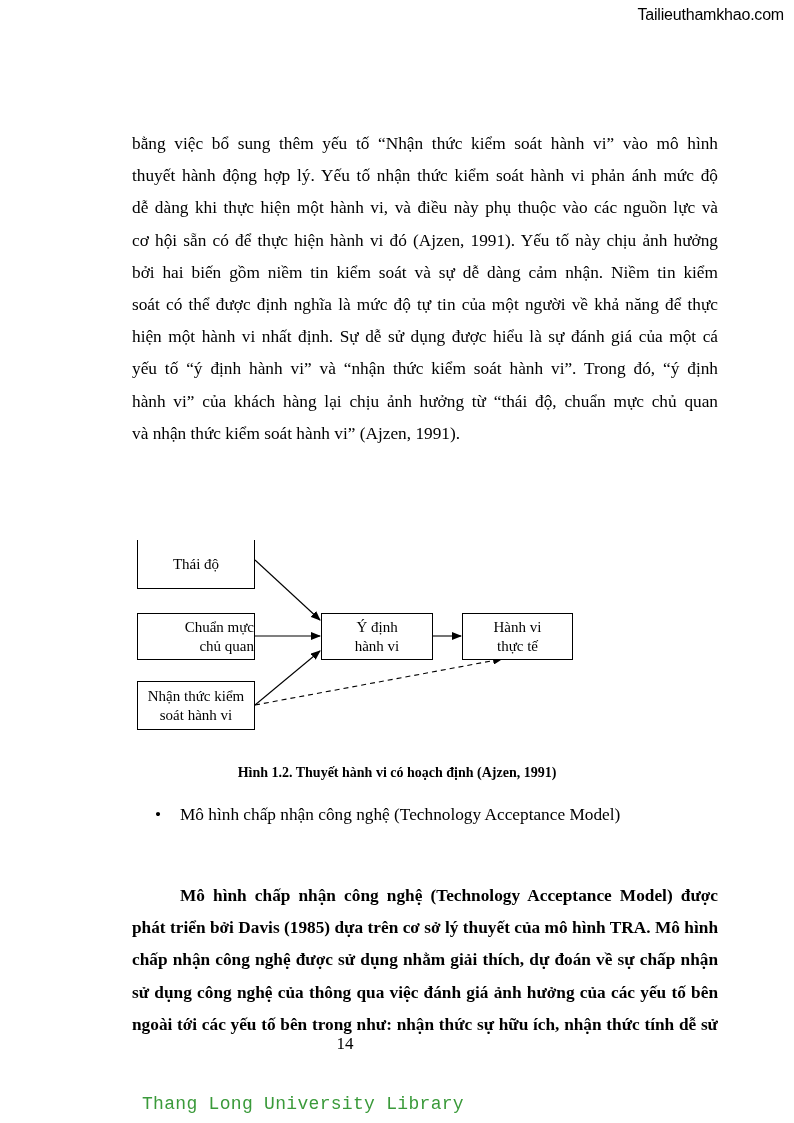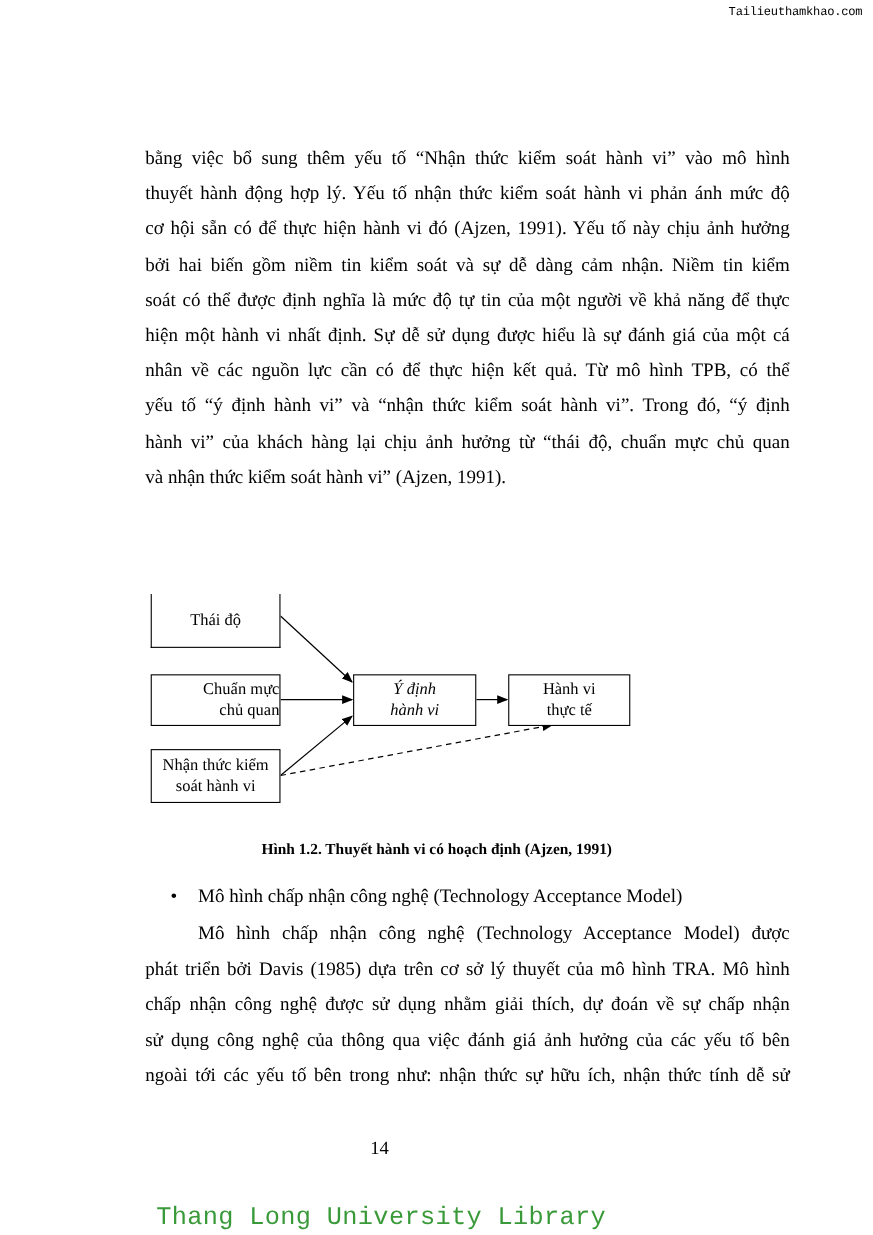--- a/index.html
+++ b/index.html
@@ -1,50 +1,50 @@
 <!DOCTYPE html>
 <html><head>
 <meta charset="utf-8">
 <style>
   html, body { margin:0; padding:0; background:#ffffff; }
   body { width:794px; height:1123px; position:relative; overflow:hidden;
          font-family:"Liberation Serif", serif; color:#000; }
-  .watermark-top { position:absolute; top:6px; right:10px; font-family:Liberation Mono, monospace;
-         font-size:11px; color:#000; letter-spacing:-0.2px; }
+  .watermark-top { position:absolute; top:6px; right:10px; font-family:Liberation Sans, sans-serif;
+         font-size:16px; color:#000; letter-spacing:-0.2px; }
   .para { position:absolute; left:132px; width:586px; font-size:17.3px; line-height:32.2px;
           text-align:justify; }
   .para .line { display:block; height:32.2px; white-space:nowrap; text-align-last:justify; }
   .para .line.last { text-align-last:left; }
   .para .line.indent { padding-left:48px; }
   .diagram { position:absolute; left:0; top:0; width:794px; height:760px; pointer-events:none; }
   .box { position:absolute; border:1.2px solid #000; box-sizing:border-box; background:#fff;
          display:flex; align-items:center; justify-content:center; text-align:center;
          font-size:15px; line-height:19px; pointer-events:auto; }
   .box.notop { border-top:none; }
   .caption { position:absolute; top:765px; left:0; width:794px; text-align:center;
              font-size:14px; font-weight:bold; }
   .heading { position:absolute; top:805px; left:155px; font-size:17.3px; font-weight:normal; }
   .heading .bullet { display:inline-block; width:25px; }
   .pagenum { position:absolute; top:1034px; left:0; width:690px; text-align:center; font-size:17px; }
   .footer { position:absolute; top:1094px; left:142px; font-family:"Liberation Mono", monospace;
-            font-size:23px; color:#3a9a3a; letter-spacing:0.3px; white-space:nowrap; }
+            font-size:18px; color:#3a9a3a; letter-spacing:0.3px; white-space:nowrap; }
 </style>
 </head>
 <body>
 
 <div class="watermark-top">Tailieuthamkhao.com</div>
 
 <div class="para" style="top:128px;">
   <span class="line">bằng việc bổ sung thêm yếu tố “Nhận thức kiểm soát hành vi” vào mô hình</span>
   <span class="line">thuyết hành động hợp lý. Yếu tố nhận thức kiểm soát hành vi phản ánh mức độ</span>
+  <span class="line">dễ dàng khi thực hiện một hành vi, và điều này phụ thuộc vào các nguồn lực và</span>
   <span class="line">cơ hội sẵn có để thực hiện hành vi đó (Ajzen, 1991). Yếu tố này chịu ảnh hưởng</span>
   <span class="line">bởi hai biến gồm niềm tin kiểm soát và sự dễ dàng cảm nhận. Niềm tin kiểm</span>
   <span class="line">soát có thể được định nghĩa là mức độ tự tin của một người về khả năng để thực</span>
   <span class="line">hiện một hành vi nhất định. Sự dễ sử dụng được hiểu là sự đánh giá của một cá</span>
-  <span class="line">nhân về các nguồn lực cần có để thực hiện kết quả. Từ mô hình TPB, có thể</span>
   <span class="line">yếu tố “ý định hành vi” và “nhận thức kiểm soát hành vi”. Trong đó, “ý định</span>
   <span class="line">hành vi” của khách hàng lại chịu ảnh hưởng từ “thái độ, chuẩn mực chủ quan</span>
   <span class="line last">và nhận thức kiểm soát hành vi” (Ajzen, 1991).</span>
 </div>
 
 <svg class="diagram" viewBox="0 0 794 760" width="794" height="760">
   <defs>
     <marker id="ah" markerWidth="10" markerHeight="8" refX="9" refY="4" orient="auto" markerUnits="userSpaceOnUse">
       <path d="M0,0 L10,4 L0,8 Z" fill="#000"></path>
     </marker>
@@ -60,36 +60,36 @@
   <span>Thái độ</span>
 </div>
 <div class="box" style="left:137px; top:613px; width:118px; height:47px; flex-direction:column;align-items:flex-end;">
   <span>Chuẩn mực</span>
   <span>chủ quan</span>
 </div>
 <div class="box" style="left:137px; top:681px; width:118px; height:49px; flex-direction:column;">
   <span>Nhận thức kiểm</span>
   <span>soát hành vi</span>
 </div>
-<div class="box" style="left:321px; top:613px; width:112px; height:47px; flex-direction:column;font-style:italic;">
+<div class="box" style="left:321px; top:613px; width:112px; height:47px; flex-direction:column;">
   <span>Ý định</span>
   <span>hành vi</span>
 </div>
 <div class="box" style="left:462px; top:613px; width:111px; height:47px; flex-direction:column;">
   <span>Hành vi</span>
   <span>thực tế</span>
 </div>
 
 <div class="caption">Hình 1.2. Thuyết hành vi có hoạch định (Ajzen, 1991)</div>
 
 <div class="heading">
   <span class="bullet">•</span><span>Mô hình chấp nhận công nghệ (Technology Acceptance Model)</span>
 </div>
 
-<div class="para" style="top:833px;">
+<div class="para" style="top:880px;font-weight:bold;">
   <span class="line indent">Mô hình chấp nhận công nghệ (Technology Acceptance Model) được</span>
   <span class="line">phát triển bởi Davis (1985) dựa trên cơ sở lý thuyết của mô hình TRA. Mô hình</span>
   <span class="line">chấp nhận công nghệ được sử dụng nhằm giải thích, dự đoán về sự chấp nhận</span>
   <span class="line">sử dụng công nghệ của thông qua việc đánh giá ảnh hưởng của các yếu tố bên</span>
   <span class="line">ngoài tới các yếu tố bên trong như: nhận thức sự hữu ích, nhận thức tính dễ sử</span>
 </div>
 
 <div class="pagenum">14</div>
 
 <div class="footer">Thang Long University Library</div>

